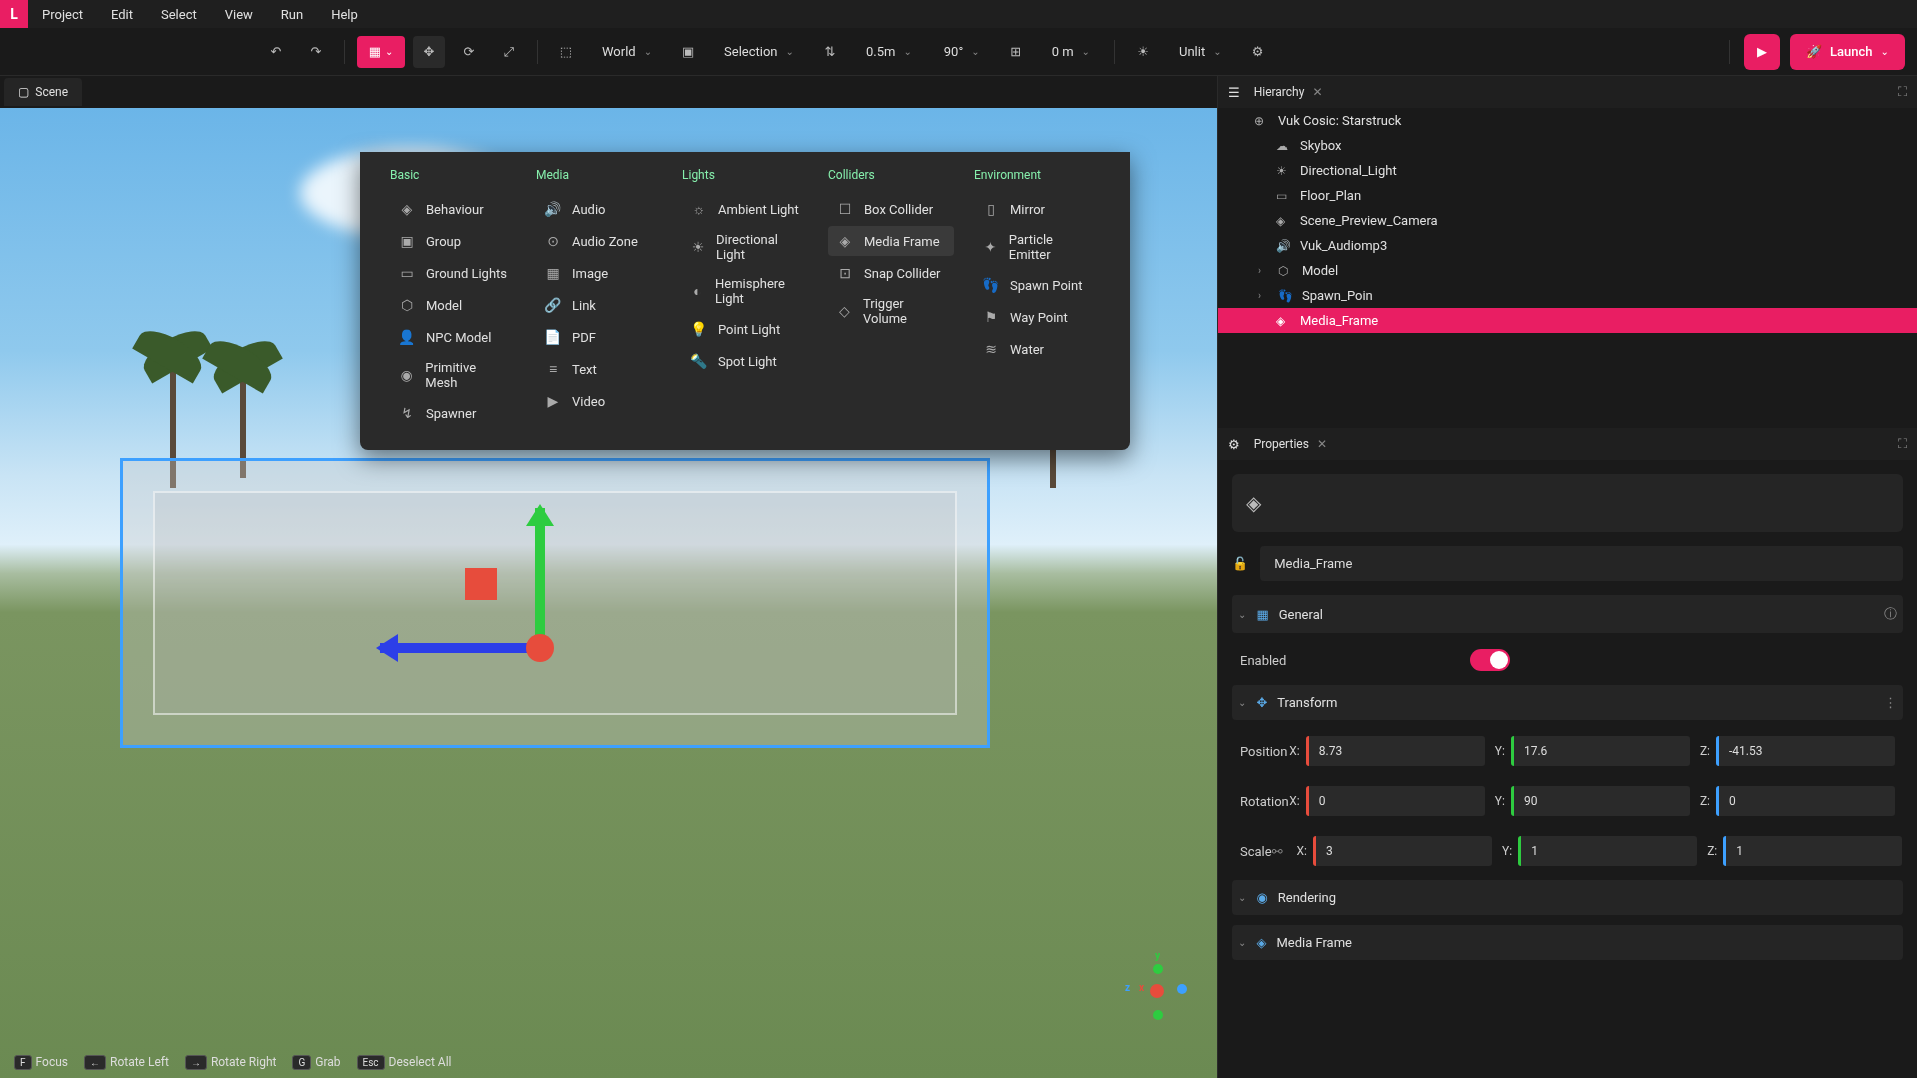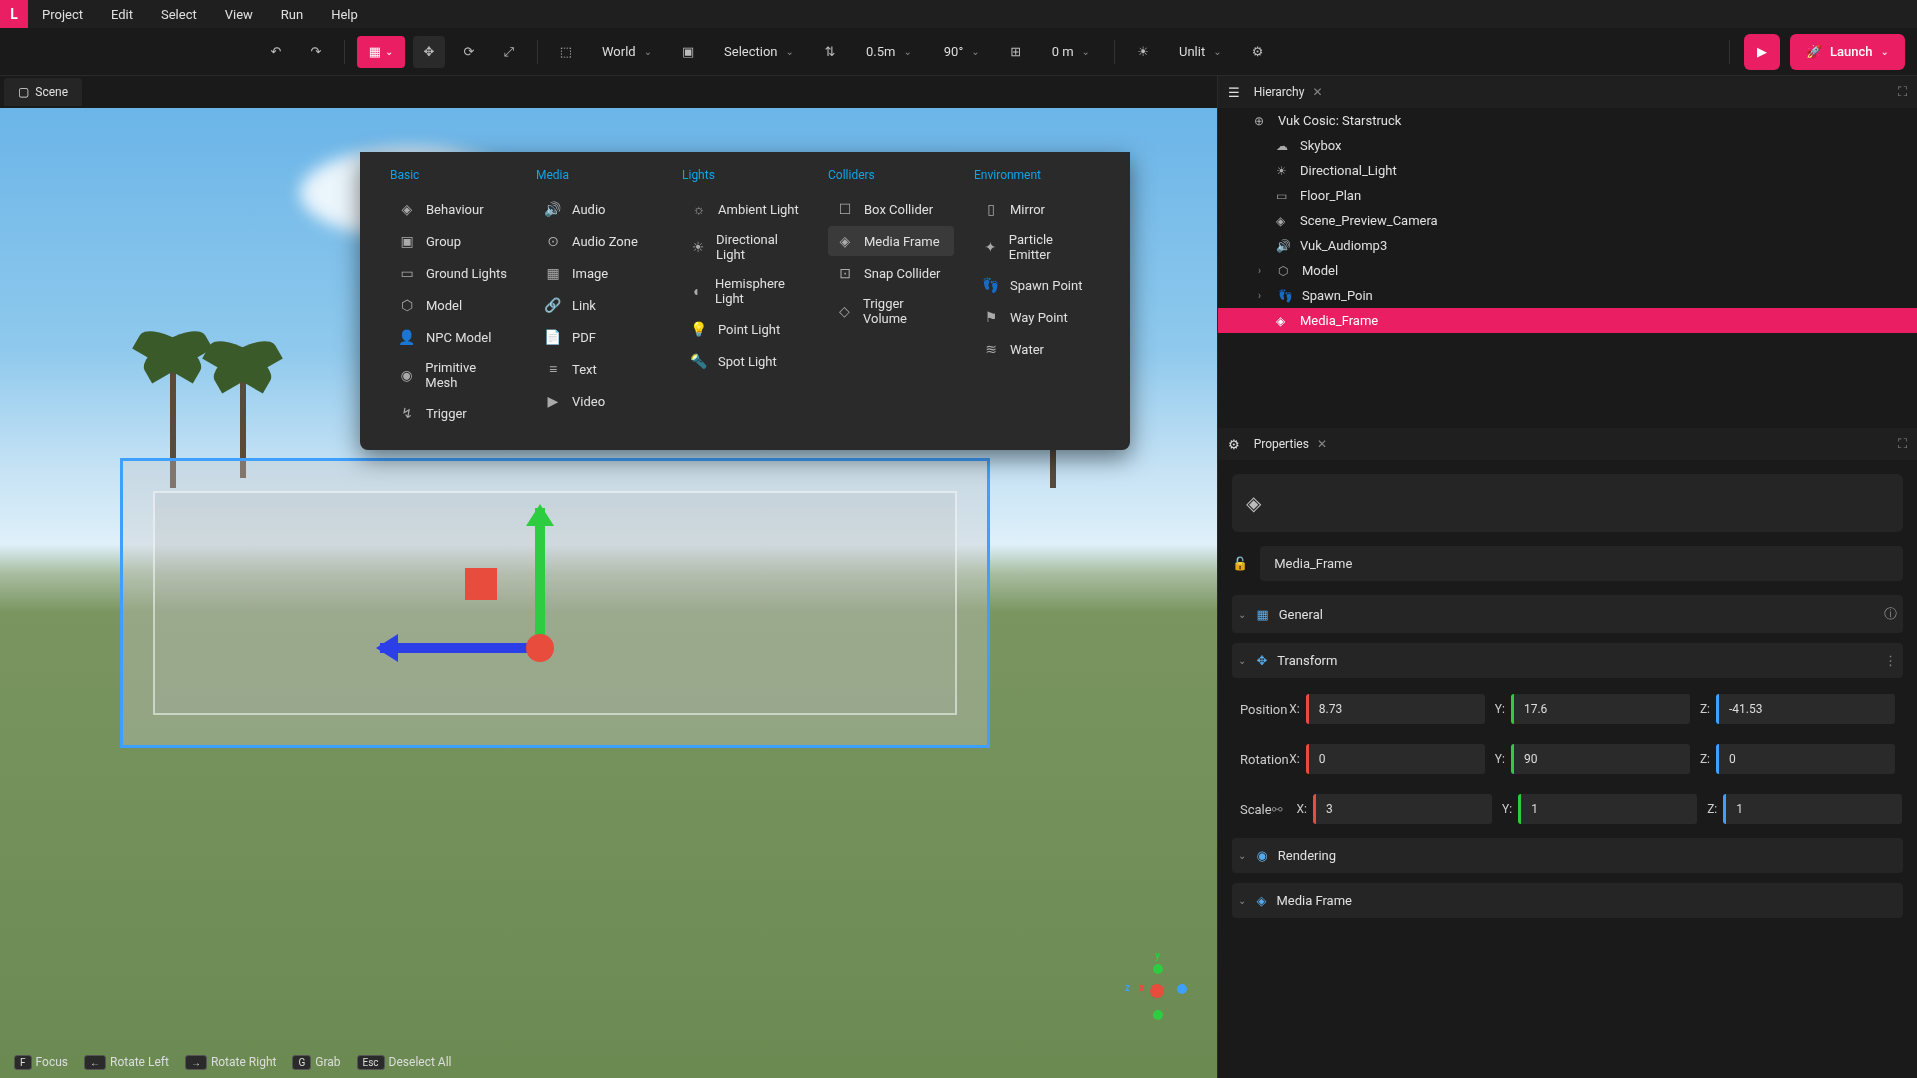--- a/index.html
+++ b/index.html
@@ -37,21 +37,21 @@
 .center-sphere { position:absolute; width:28px; height:28px; background:#e74c3c; border-radius:50%; top:-14px; left:-14px; }
 .red-square { position:absolute; width:32px; height:32px; background:#e74c3c; top:-80px; left:-75px; }
 .nav-gizmo { position:absolute; right:20px; bottom:40px; width:80px; height:80px; }
 .nav-axis { position:absolute; font-size:10px; font-weight:bold; }
 .status-bar { position:absolute; bottom:0; left:0; right:0; height:32px; display:flex; align-items:center; padding:0 8px; gap:4px; color:#ddd; font-size:12px; }
 .status-item { display:flex; align-items:center; gap:4px; padding:2px 6px; }
 .kbd { border:1px solid #555; border-radius:3px; padding:1px 5px; font-size:10px; background:#2a2a2a; }
 
 .add-menu { position:absolute; left:360px; top:76px; width:770px; background:#2a2a2a; border-radius:0 0 8px 8px; padding:16px 20px 20px; display:flex; gap:0; z-index:100; box-shadow:0 8px 24px rgba(0,0,0,0.5); }
 .add-col { flex:1; padding:0 10px; }
-.add-head { font-size:12px; color:#0ea5e9; margin-bottom:12px; }
+.add-head { font-size:12px; color:#86efac; margin-bottom:12px; }
 .add-item { display:flex; align-items:center; gap:10px; padding:6px 8px; border-radius:4px; cursor:pointer; margin-bottom:2px; font-size:13px; }
 .add-item.selected { background:#3a3a3a; }
 .add-icon { width:18px; height:18px; display:flex; align-items:center; justify-content:center; color:#aaa; font-size:14px; }
 
 .right-col { width:700px; background:#1a1a1a; display:flex; flex-direction:column; border-left:1px solid #2a2a2a; }
 .panel-head { height:32px; display:flex; align-items:center; padding:0 10px; gap:8px; background:#1f1f1f; }
 .panel-title { font-size:12px;margin-left:6px; }
 .close-x { color:#888; cursor:pointer; font-size:12px; }
 .expand-icon { margin-left:auto; color:#888; cursor:pointer; }
 .hierarchy { flex:0 0 320px; overflow:auto; background:#1a1a1a; }
@@ -231,21 +231,21 @@
         <div class="add-item">
             <span class="add-icon">👤</span>
             <span>NPC Model</span>
           </div>
         <div class="add-item">
             <span class="add-icon">◉</span>
             <span>Primitive Mesh</span>
           </div>
         <div class="add-item">
             <span class="add-icon">↯</span>
-            <span>Trigger</span>
+            <span>Spawner</span>
           </div>
       </div>
       <div class="add-col">
         <div class="add-head">Media</div>
         <div class="add-item">
             <span class="add-icon">🔊</span>
             <span>Audio</span>
           </div>
         <div class="add-item">
             <span class="add-icon">⊙</span>
@@ -404,20 +404,24 @@
         <input class="prop-name-input" value="Media_Frame" style="">
       </div>
 
       <div class="prop-section">
         <div class="prop-sec-head">
           <span class="chev">⌄</span>
             <span style="color:#5aa9e6;">▦</span>
           <span class="prop-sec-title">General</span>
           <span class="info-icon">ⓘ</span>
         </div>
+        <div class="prop-row">
+          <span class="prop-label">Enabled</span>
+          <div class="toggle"></div>
+        </div>
       </div>
 
       <div class="prop-section">
         <div class="prop-sec-head">
           <span class="chev">⌄</span>
             <span style="color:#5aa9e6;">✥</span>
           <span class="prop-sec-title">Transform</span>
           <span class="more-icon">⋮</span>
         </div>
         <div class="prop-row">

